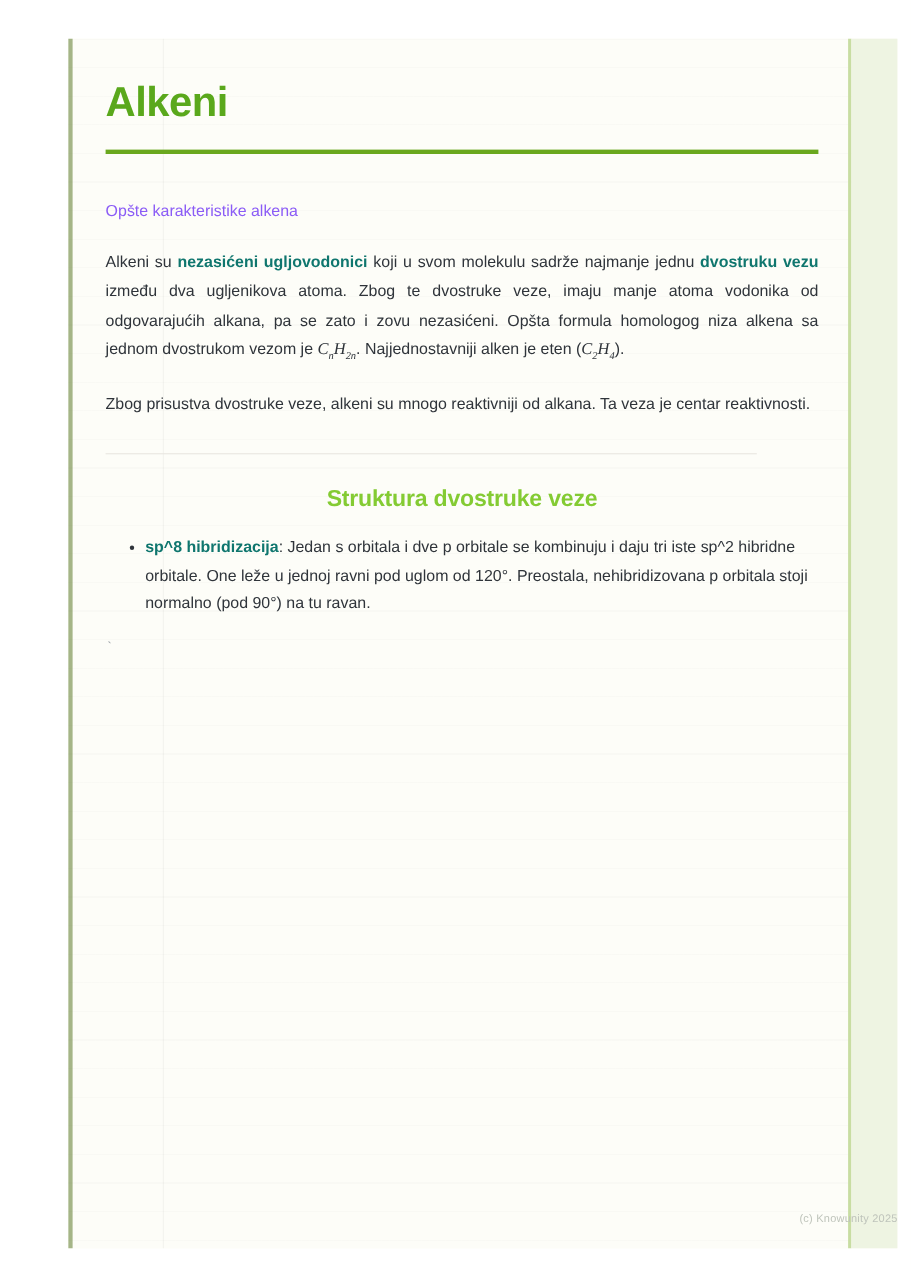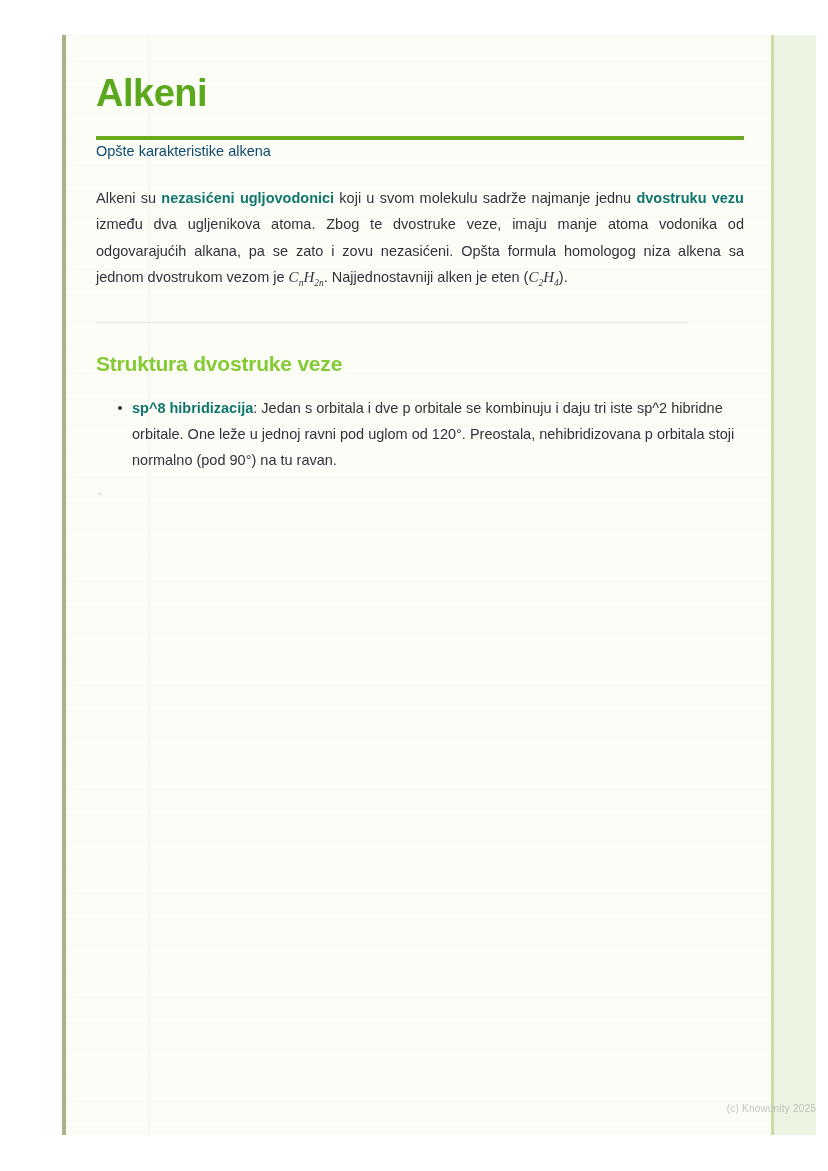--- a/index.html
+++ b/index.html
@@ -100,22 +100,23 @@
 
   #title-rule {
     margin-top: 20px;
     width: 648px;
     height: 4px;
     background: #6aa81e;
   }
 
   .lead-line {
     margin: 0;
+    padding-top: 41px;
     font-size: 14.5px;
-    color: #0c4a6e;
+    color: #8b5cf6;
     line-height: 1.6;
   }
 
   p.body {
     margin: 0;
     padding-top: 22px;
     font-size: 14.5px;
     color: #2f343a;
     line-height: 1.82;
     text-align: justify;
@@ -143,20 +144,21 @@
   }
 
   h2.section-title {
     margin: 0;
     padding-top: 28px;
     font-size: 21px;
     font-weight: bold;
     letter-spacing: -0.2px;
     color: #84cb33;
     line-height: 1.2;
+    text-align: center;
   }
 
   ul.bullets {
     margin: 0;
     padding: 20px 0 0 22px;
     list-style: none;
   }
   ul.bullets > li {
     position: relative;
     font-size: 14.5px;
@@ -210,20 +212,21 @@
     <h1 id="doc-title">Alkeni</h1>
 
     <div id="title-rule"></div>
 
     <p class="lead-line">Opšte karakteristike alkena</p>
 
     <p class="body">
       <span>Alkeni su </span><b>nezasićeni ugljovodonici</b><span> koji u svom molekulu sadrže najmanje jednu </span><b>dvostruku vezu</b><span> između dva ugljenikova atoma. Zbog te dvostruke veze, imaju manje atoma vodonika od odgovarajućih alkana, pa se zato i zovu nezasićeni. Opšta formula homologog niza alkena sa jednom dvostrukom vezom je </span><span class="mathf"><span>C</span><sub>n</sub><span>H</span><sub>2n</sub></span><span>. Najjednostavniji alken je eten (</span><span class="mathf"><span>C</span><sub>2</sub><span>H</span><sub>4</sub></span><span>).</span>
     </p>
 
+    <p class="body ragged">Zbog prisustva dvostruke veze, alkeni su mnogo reaktivniji od alkana. Ta veza je centar reaktivnosti.</p>
 
     <div id="section-divider"></div>
 
     <h2 class="section-title">Struktura dvostruke veze</h2>
 
 
     <ul class="bullets">
       <li><b>sp^8 hibridizacija</b><span>: Jedan s orbitala i dve p orbitale se kombinuju i daju tri iste sp^2 hibridne orbitale. One leže u jednoj ravni pod uglom od 120°. Preostala, nehibridizovana p orbitala stoji normalno (pod 90°) na tu ravan.</span></li>
     </ul>
 

